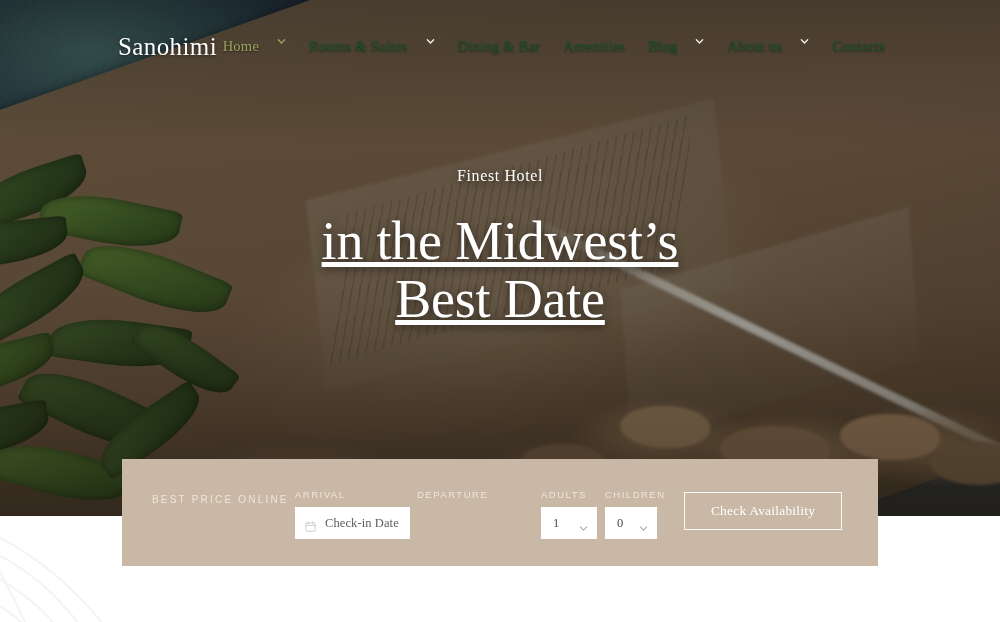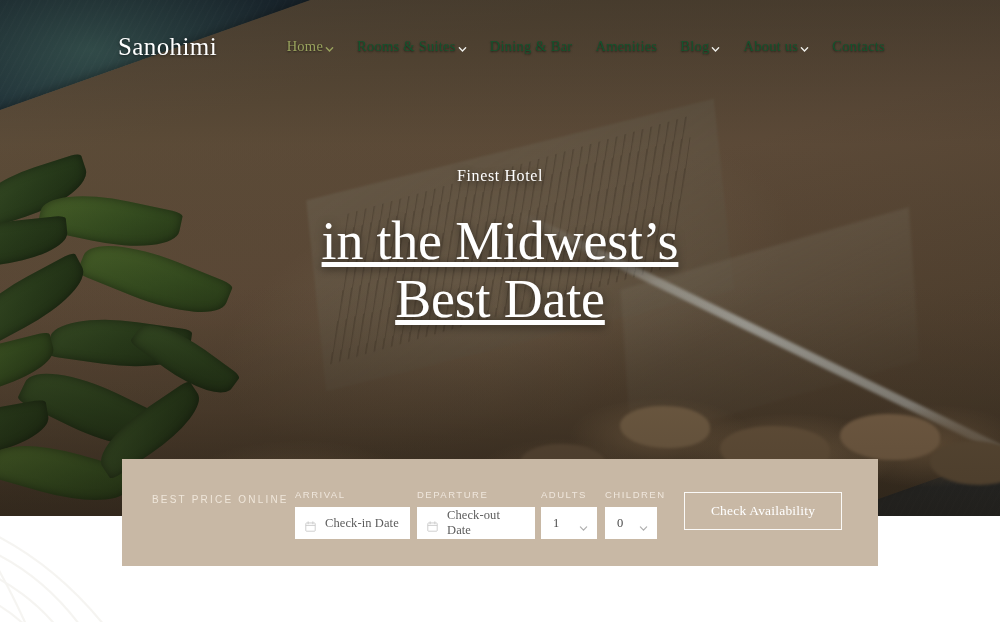--- a/index.html
+++ b/index.html
@@ -123,21 +123,21 @@
   .logo {
     position:absolute; left:118px; top:33px;
     color:#ffffff; font-size:25px; letter-spacing:.4px;
     font-family:"Liberation Serif", serif;
     text-shadow:0 1px 3px rgba(0,0,0,.5);
   }
   .nav {
     position:absolute; right:115px; top:38px;
     display:flex; align-items:center; gap:23px;
   }
-  .nav-item { display:flex; align-items:flex-end; gap:2px; cursor:pointer; }
+  .nav-item { display:flex; align-items:flex-start; gap:18px; cursor:pointer; }
   .nav-link {
     color:#14532d; font-size:14.5px; letter-spacing:.25px;
     font-family:"Liberation Serif", serif;
     text-shadow:0 1px 2px rgba(0,0,0,.55);
     white-space:nowrap;
   }
   .nav-item.active .nav-link { color:#9aa35e; }
   .chev {
     width:9px; height:9px; position:relative; top:-1px;
   }
@@ -357,31 +357,20 @@
             <line x1="4" y1="1" x2="4" y2="3.6" stroke="#9a9a9a" stroke-width="1.1" stroke-linecap="round"></line>
             <line x1="10" y1="1" x2="10" y2="3.6" stroke="#9a9a9a" stroke-width="1.1" stroke-linecap="round"></line>
           </svg>
         </span>
         <span class="date-ph">Check-in Date</span>
       </div>
     </div>
 
     <div class="field" style="left:295px; width:118px;">
       <div class="field-label">DEPARTURE</div>
-      <div class="date-box">
-        <span class="cal-icon">
-          <svg width="11" height="11" viewBox="0 0 14 14">
-            <rect x="1" y="2.5" width="12" height="10.5" rx="1" fill="none" stroke="#9a9a9a" stroke-width="1.1"></rect>
-            <line x1="1" y1="5.6" x2="13" y2="5.6" stroke="#9a9a9a" stroke-width="1.1"></line>
-            <line x1="4" y1="1" x2="4" y2="3.6" stroke="#9a9a9a" stroke-width="1.1" stroke-linecap="round"></line>
-            <line x1="10" y1="1" x2="10" y2="3.6" stroke="#9a9a9a" stroke-width="1.1" stroke-linecap="round"></line>
-          </svg>
-        </span>
-        <span class="date-ph">Check-out Date</span>
-      </div>
     </div>
 
     <div class="field" style="left:419px; width:56px;">
       <div class="field-label">ADULTS</div>
       <div class="sel-box">
         <span class="sel-val">1</span>
         <span class="sel-chev">
           <svg width="9" height="9" viewBox="0 0 10 10">
               <path d="M1.5 3.2 L5 6.8 L8.5 3.2" fill="none" stroke="#6d6d6d" stroke-width="1.3" stroke-linecap="round"></path>
             </svg>

